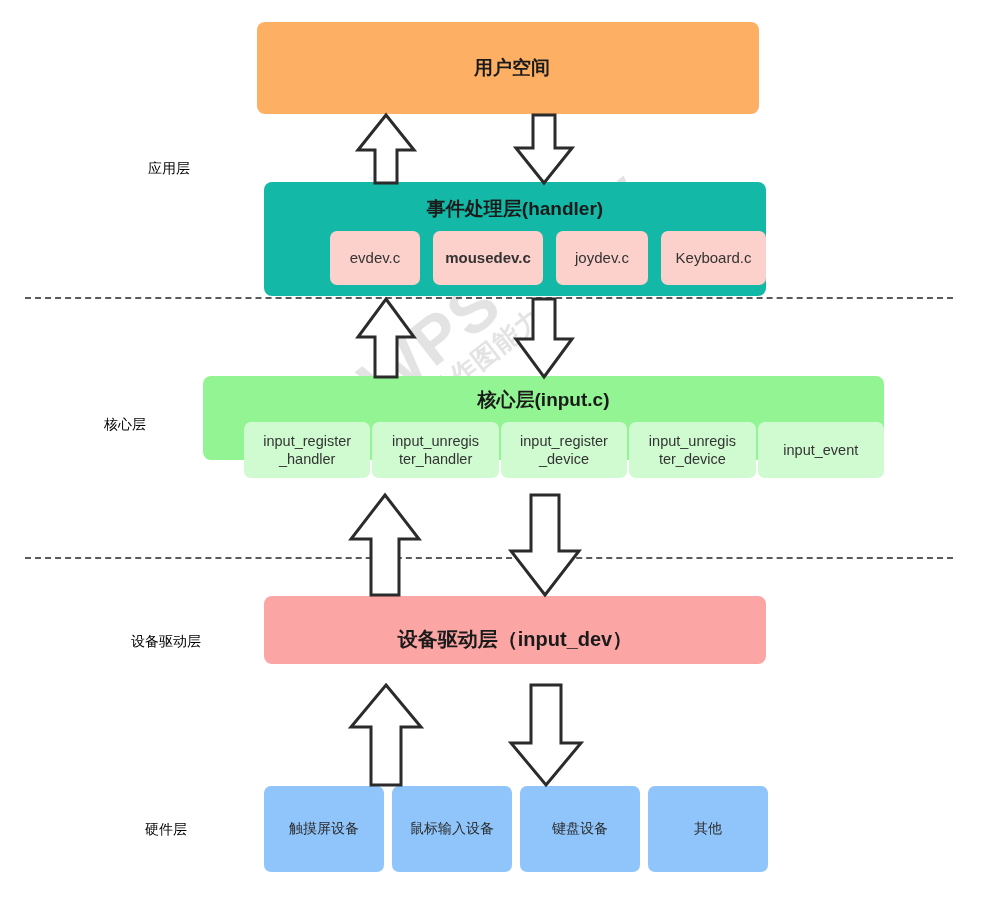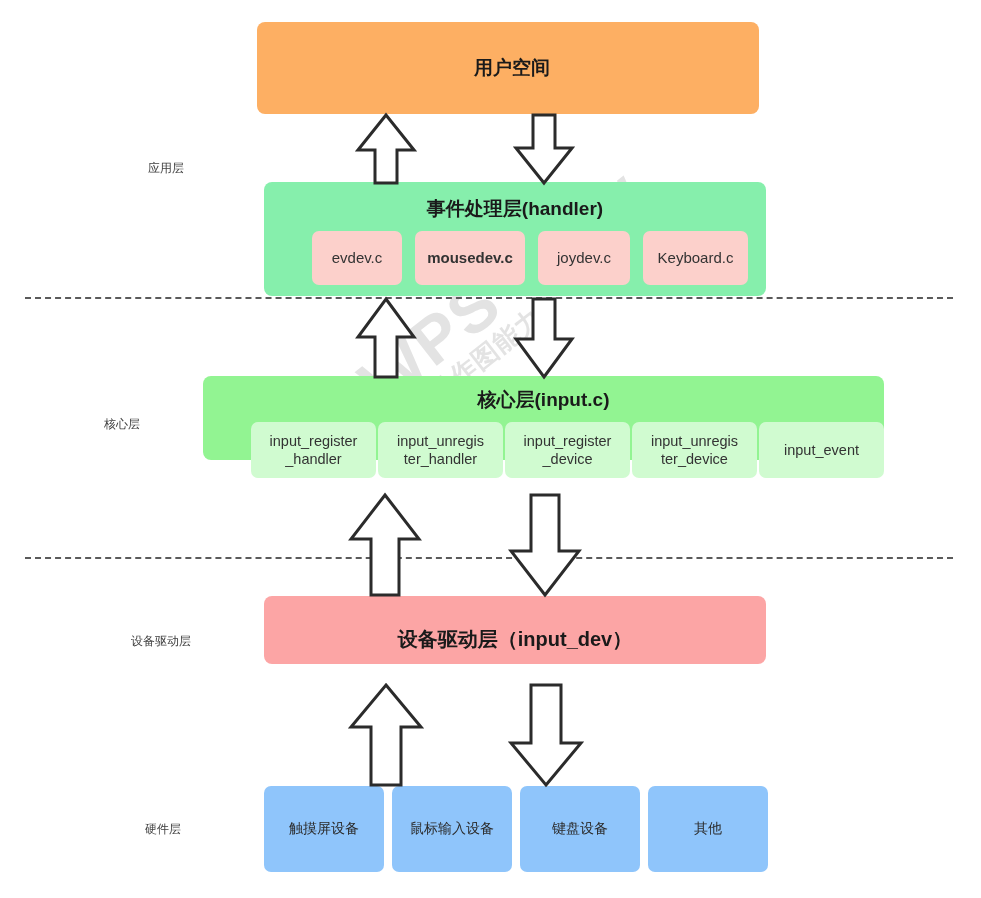--- a/index.html
+++ b/index.html
@@ -51,22 +51,22 @@
     left: 25px;
     width: 928px;
     height: 0;
     border-top: 2px dashed #5a5a5a;
     z-index: 1;
   }
 
   
   .row-label {
     position: absolute;
-    font-size: 12px;
-    color: #404040;
+    font-size: 14px;
+    color: #000000;
     white-space: nowrap;
     z-index: 2;
   }
 
   
   .layer {
     position: absolute;
     border-radius: 8px;
     box-sizing: border-box;
     z-index: 2;
@@ -76,24 +76,24 @@
     left: 0;
     right: 0;
     text-align: center;
     font-size: 19px;
     font-weight: 700;
     color: #1a1a1a;
     white-space: nowrap;
   }
   .sub-row {
     position: absolute;
-    left: 8px;
+    left: 1px;
     right: 0;
     display: flex;
-    justify-content: flex-start;
+    justify-content: flex-end;
     align-items: stretch;
     padding-left: 40px;
   }
   .sub-box {
     border-radius: 7px;
     display: flex;
     align-items: center;
     justify-content: center;
     text-align: center;
     font-size: 15px;
@@ -106,21 +106,21 @@
   
   #userspace {
     left: 257px; top: 22px; width: 502px; height: 92px;
     background: #fdaf63;
   }
   #userspace .layer-title { top: 33px; padding-left: 8px; }
 
   
   #handler {
     left: 264px; top: 182px; width: 502px; height: 114px;
-    background: #86efac;
+    background: #14b8a6;
   }
   #handler .layer-title { top: 14px; }
   #handler .sub-row { top: 49px; height: 54px; gap: 13px; }
   #handler .sub-box { background: #fcd0cb; }
   #handler .sub-box.b0 { width: 90px; }
   #handler .sub-box.b1 { width: 110px; font-weight: bold; }
   #handler .sub-box.b2 { width: 92px; }
   #handler .sub-box.b3 { width: 105px; }
 
   

